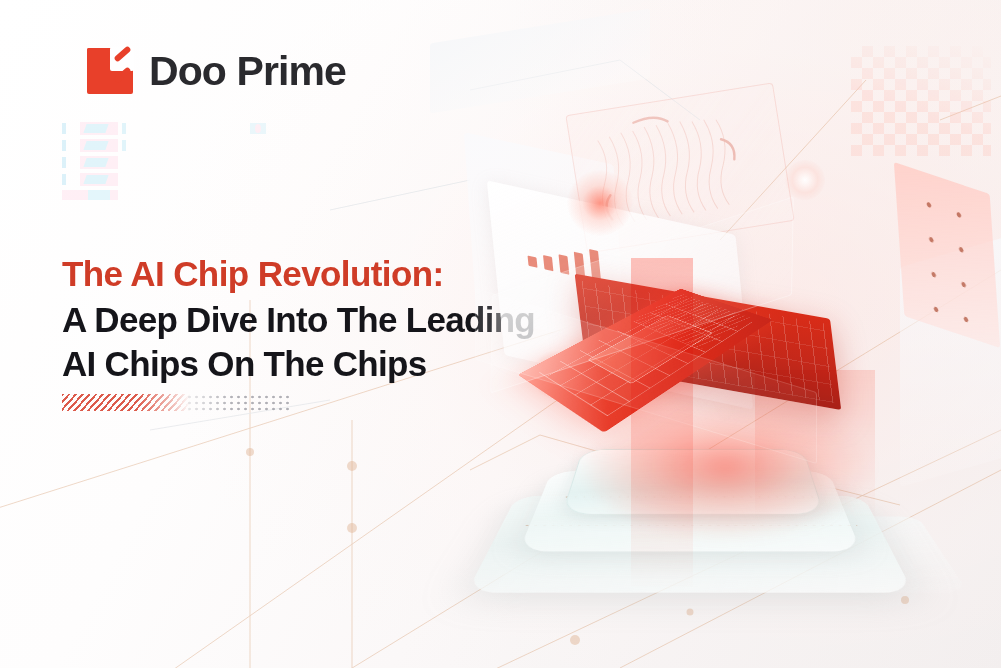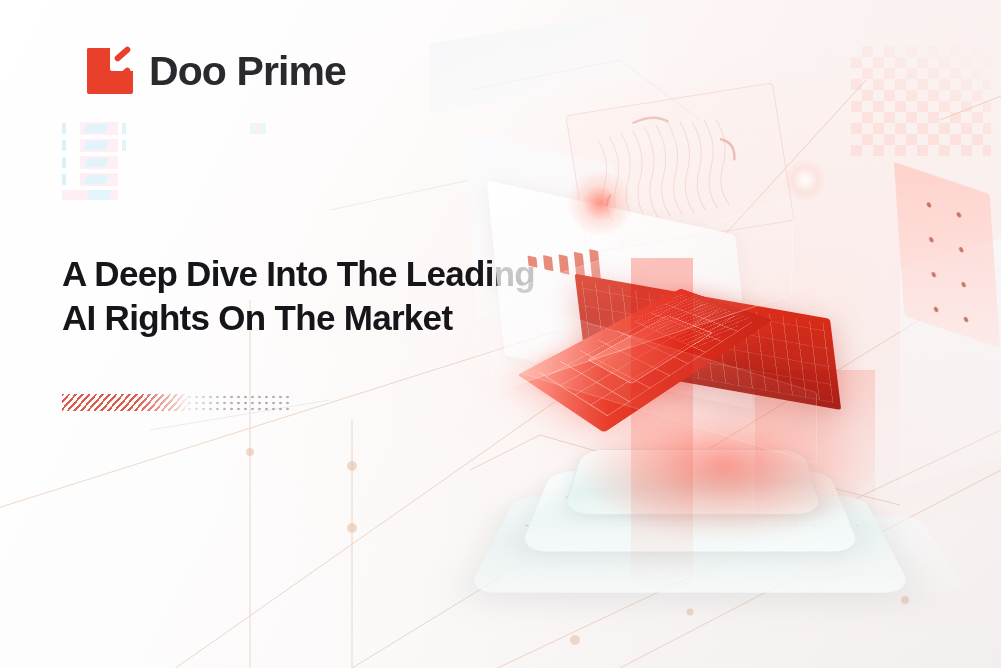--- a/index.html
+++ b/index.html
@@ -332,23 +332,24 @@
         </span>
     </div>
     <div class="row">
       <span class="bar">
           <i></i>
         </span>
     </div>
   </div>
 
   <div class="headline">
+    <p class="h-accent">The AI Chip Revolution:</p>
     <p class="h-main">
       <span>A Deep Dive Into The Leading</span>
-      <span>AI Rights On The Market</span>
+      <span>AI Chips On The Chips</span>
     </p>
   </div>
 
   <div class="stripe-orn">
     <div class="stripes"></div>
     <div class="dots"></div>
   </div>
 
 
   <div class="art">

